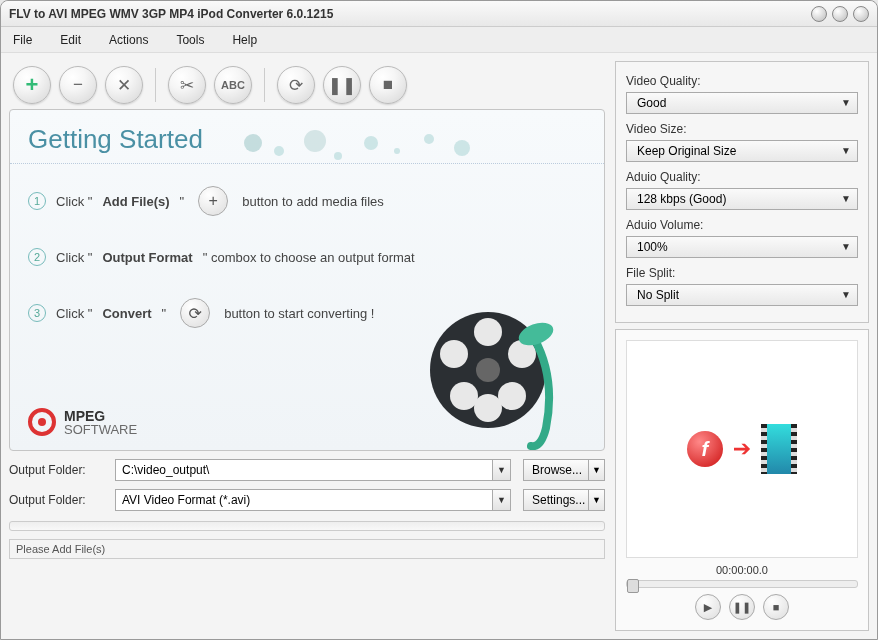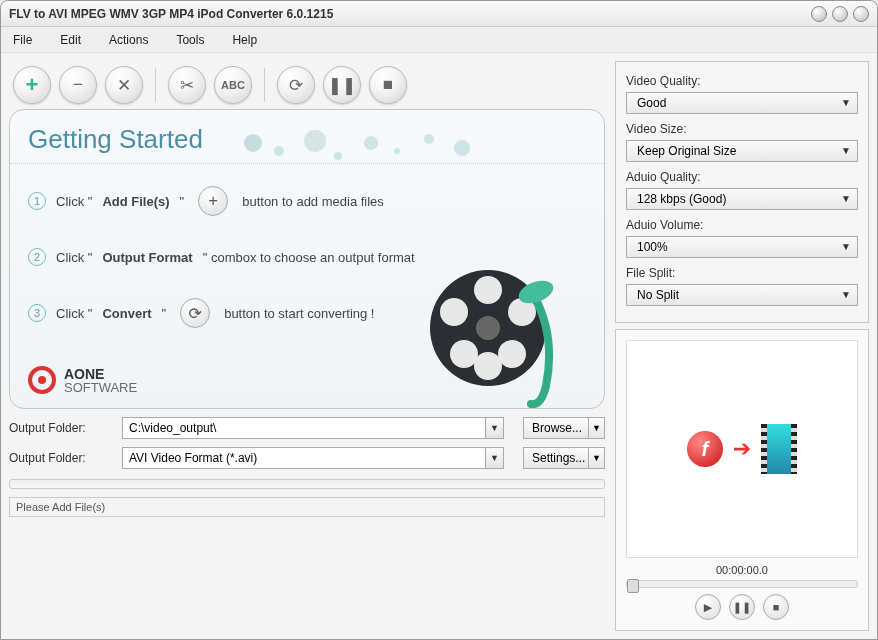--- a/index.html
+++ b/index.html
@@ -16,36 +16,36 @@
 
 .content { flex: 1; display: flex; padding: 8px; gap: 10px; }
 .left { width: 596px; display: flex; flex-direction: column; }
 .right { flex: 1; display: flex; flex-direction: column; gap: 6px; justify-content: center; }
 
 .toolbar { height: 48px; display: flex; align-items: center; gap: 8px; padding: 2px 4px; }
 .tool-btn { width: 38px; height: 38px; border-radius: 50%; background: radial-gradient(circle at 35% 28%,#fff 0%,#f6f6f6 35%,#d6d6d6 100%); border: 1px solid #bbb; box-shadow: 0 1px 2px rgba(0,0,0,.15); display: flex; align-items: center; justify-content: center; font-size: 17px; color: #666; }
 .tool-btn.accent { color: #3b7; font-size: 22px; font-weight: bold; }
 .tool-sep { width: 1px; height: 34px; background: #ccc; margin: 0 4px; }
 
-.getting { position: relative; height: 300px; border: 1px solid #c5c5c5; border-radius: 15px; background: linear-gradient(#f7fafc,#f0f4f7); overflow: hidden; }
+.getting { position: relative; height: 342px; border: 1px solid #c5c5c5; border-radius: 4px; background: linear-gradient(#f7fafc,#f0f4f7); overflow: hidden; }
 .getting-hdr { padding: 14px 18px 8px; font-size: 26px; color: #4a90a4; font-weight: 500; border-bottom: 1px dotted #bcd; }
 .dots-deco { position: absolute; top: 16px; right: 110px; width: 260px; height: 40px; }
 .dots-deco span { position:absolute; border-radius:50%; background:#9cc; opacity:.45; }
 .steps { padding: 22px 18px; }
 .step { display: flex; align-items: center; gap: 10px; font-size: 13px; color: #444; margin-bottom: 32px; }
 .step-num { width: 18px; height: 18px; border: 1px solid #7bb; border-radius: 50%; color: #5a9; display:flex; align-items:center; justify-content:center; font-size: 11px; }
 .inline-btn { width: 30px; height: 30px; border-radius: 50%; background: radial-gradient(circle at 35% 28%,#fff,#ddd); border: 1px solid #aaa; display:inline-flex; align-items:center; justify-content:center; margin: 0 4px; font-size: 16px; color:#555; }
 .reel { position: absolute; right: 28px; bottom: -8px; width: 160px; height: 180px; }
 .logo { position: absolute; left: 18px; bottom: 14px; display:flex; align-items:center; gap:8px; }
 .logo-mark { width: 28px; height: 28px; border-radius: 50%; border: 4px solid #d33; position:relative; }
 .logo-mark::after { content:""; position:absolute; left:6px; top:6px; width:8px; height:8px; border-radius:50%; background:#d33; }
 .logo-text { font-size: 13px; color: #6a6a6a; line-height: 1; }
 .logo-text b { color:#333; font-size: 14px; }
 
-.form-row { display: flex; align-items: center; gap: 19px; margin-top: 8px; }
+.form-row { display: flex; align-items: center; gap: 12px; margin-top: 8px; }
 .form-row label { width: 94px; font-size: 12px; color: #333; }
 .form-row .combo { flex: 1; height: 22px; border: 1px solid #aaa; background: #fff; display:flex; align-items:center; font-size: 12px; padding: 0 6px; position:relative; }
 .combo .chev { position:absolute; right:0; top:0; bottom:0; width:18px; border-left:1px solid #aaa; display:flex; align-items:center; justify-content:center; font-size:9px; color:#333; background:linear-gradient(#fafafa,#e3e3e3);}
 .side-btn { height: 22px; width: 82px; border: 1px solid #aaa; background: linear-gradient(#fcfcfc,#e6e6e6); font-size: 12px; display:flex; align-items:center; padding:0 8px; position:relative; }
 .side-btn .chev { position:absolute; right:0; top:0; bottom:0; width:16px; border-left:1px solid #aaa; display:flex; align-items:center; justify-content:center; font-size:9px; }
 
 .progress-bar { height:10px; border:1px solid #ccc; border-radius:3px; background:linear-gradient(#eee,#f8f8f8); margin-top:10px; }
 .status { height:20px; border:1px solid #ccc; margin-top:8px; font-size:11px; color:#555; padding:3px 6px; }
 
 .side-panel { border:1px solid #c5c5c5; background:#f6f6f6; padding:8px 10px; }
@@ -156,21 +156,21 @@
           <circle cx="72" cy="130" r="14" fill="#e8e8e8"></circle>
           <circle cx="38" cy="76" r="14" fill="#e8e8e8"></circle>
           <circle cx="106" cy="76" r="14" fill="#e8e8e8"></circle>
           <circle cx="48" cy="118" r="14" fill="#e8e8e8"></circle>
           <circle cx="96" cy="118" r="14" fill="#e8e8e8"></circle>
           <path d="M118 60 Q140 100 130 150 Q125 170 115 168" fill="none" stroke="#3a8" stroke-width="8" stroke-linecap="round"></path>
           <ellipse cx="120" cy="56" rx="18" ry="10" fill="#4b9" transform="rotate(-20 120 56)"></ellipse>
         </svg>
         <div class="logo">
           <div class="logo-mark"></div>
-          <div class="logo-text"><b>AONE</b><br><span>SOFTWARE</span></div>
+          <div class="logo-text"><b>MPEG</b><br><span>SOFTWARE</span></div>
         </div>
       </div>
 
       <div class="form-row">
         <label>Output Folder:</label>
         <div class="combo">
             <span>C:\video_output\</span>
             <span class="chev">▼</span>
           </div>
         <div class="side-btn">

